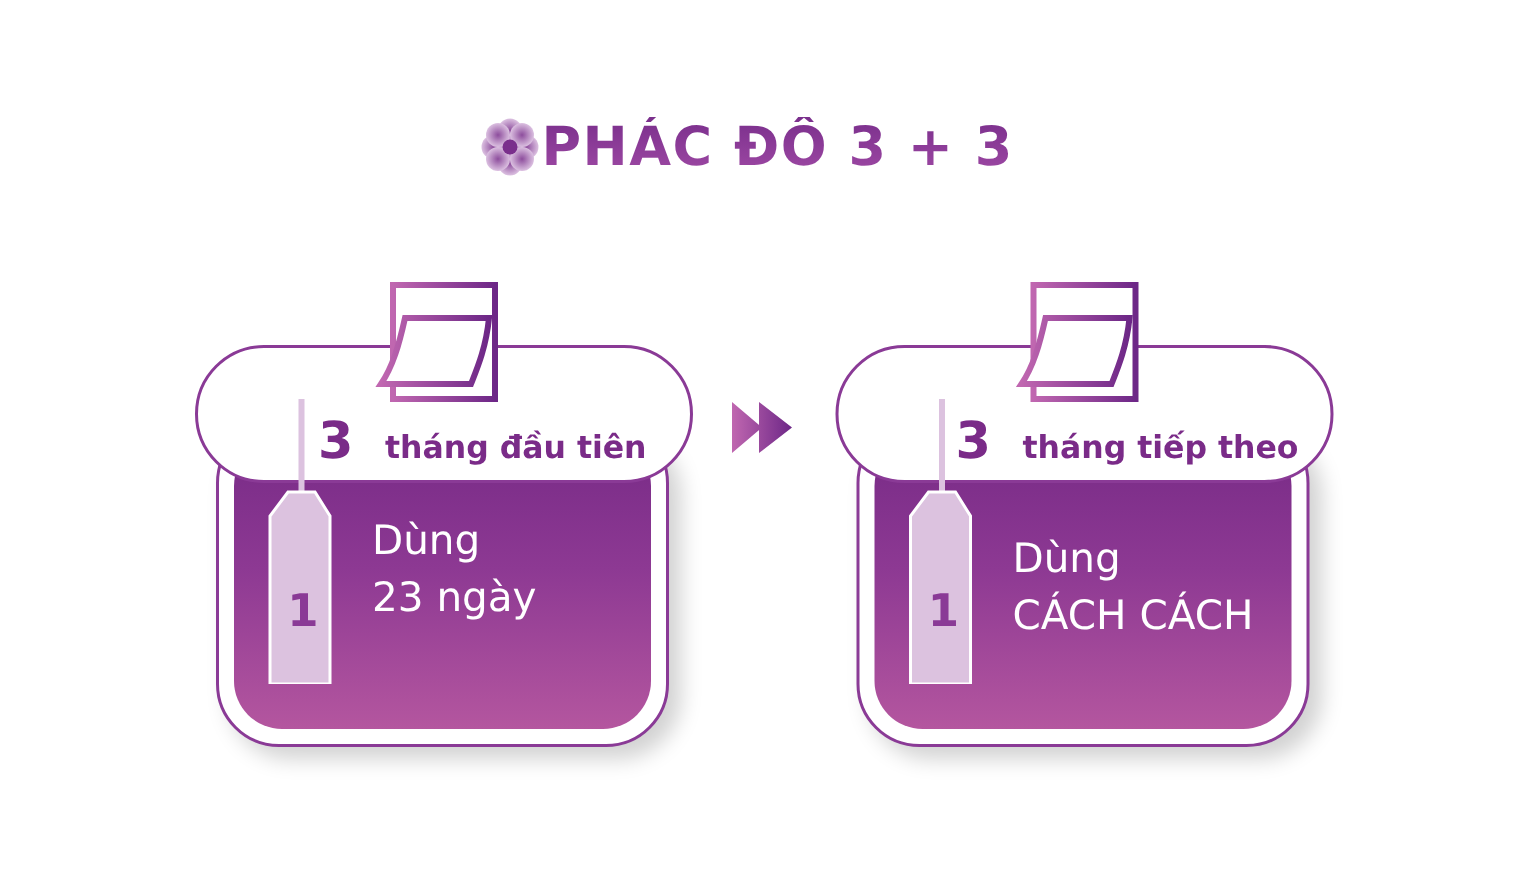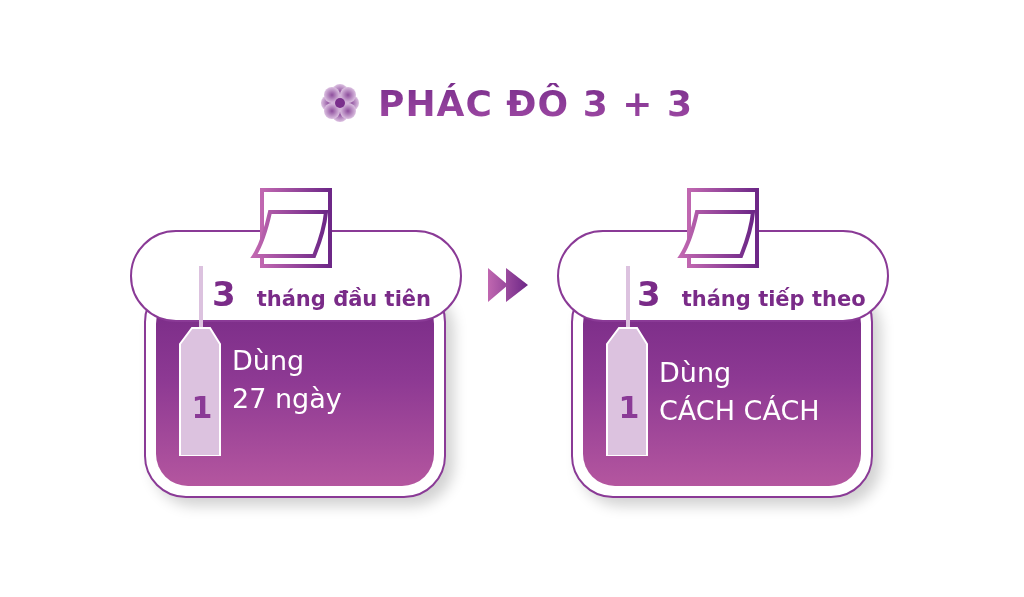--- a/index.html
+++ b/index.html
@@ -1,31 +1,31 @@
 <!DOCTYPE html>
 <html><head>
 <meta charset="utf-8">
 <style>
   html,body{margin:0;padding:0;}
   body{width:1024px;height:597px;background:#ffffff;position:relative;overflow:hidden;font-family:"DejaVu Sans","Liberation Sans",sans-serif;}
-  .title{position:absolute;left:320px;top:78px;height:50px;display:flex;align-items:center;gap:18px;}
+  .title{position:absolute;left:320px;top:78px;height:50px;display:flex;align-items:flex-start;gap:1px;}
   .title .txt{font-family:"DejaVu Sans",sans-serif;font-weight:bold;font-size:36px;letter-spacing:1px;background:linear-gradient(180deg,#7a2f8c,#a04aa5);-webkit-background-clip:text;background-clip:text;color:transparent;}
   .flower{width:40px;height:40px;}
   .card{position:absolute;width:332px;height:270px;top:230px;}
   .card.c1{left:130px;}
   .card.c2{left:557px;}
   .card .outer{position:absolute;left:14px;top:50px;width:298px;height:214px;border:2px solid #8a3a96;border-radius:42px;background:#fff;box-shadow:8px 8px 14px rgba(0,0,0,0.18);}
   .card .inner{position:absolute;left:10px;top:10px;right:10px;bottom:10px;border-radius:32px;background:linear-gradient(180deg,#772a86 0%,#8d3993 45%,#b4569f 100%);}
   .card .pill{position:absolute;left:0;top:0;width:332px;height:92px;border:2px solid #8a3a96;border-radius:46px;background:#fff;box-sizing:border-box;}
   .card .label{position:absolute;top:44px;display:flex;align-items:baseline;gap:6px;color:#7a2b88;font-weight:bold;}
   .card.c1 .label{left:82px;}
   .card.c2 .label{left:80px;}
   .card .label .num{font-size:34px;}
   .card .label .rest{font-size:21px;margin-left:15px;}
-  .card .body-text{position:absolute;left:102px;color:#ffffff;font-size:27px;line-height:38px;font-weight:normal;}
+  .card .body-text{position:absolute;left:118px;color:#ffffff;font-size:27px;line-height:38px;font-weight:normal;}
   .card.c1 .body-text{top:112px;}
   .card.c2 .body-text{top:124px;}
   .cal{position:absolute;left:100px;top:-48px;width:110px;height:90px;}
   .tube{position:absolute;left:44px;top:36px;width:56px;height:190px;}
   .arrow{position:absolute;left:488px;top:268px;width:46px;height:34px;}
 </style>
 </head>
 <body>
 
 <div class="title">
@@ -74,21 +74,21 @@
     <rect x="25" y="0" width="4" height="62" fill="#dcc2df"></rect>
     <path d="M18 62 L36 62 L46 78 L46 190 L6 190 L6 78 Z" fill="#dcc2df" stroke="#fff" stroke-width="2"></path>
   </svg>
   <div style="position:absolute;left:44px;top:160px;width:56px;text-align:center;font-size:30px;font-weight:bold;color:#8a3a96;">1</div>
   <div class="label">
     <span class="num">3</span>
     <span class="rest">tháng đầu tiên</span>
   </div>
   <div class="body-text">
     <div>Dùng</div>
-    <div>27 ngày</div>
+    <div>23 ngày</div>
   </div>
 </div>
 
 <svg class="arrow" viewBox="0 0 46 34">
   <defs>
       <linearGradient id="ag" x1="0" x2="1">
         <stop offset="0" stop-color="#c067b0"></stop>
         <stop offset="1" stop-color="#6d2787"></stop>
       </linearGradient>
     </defs>

